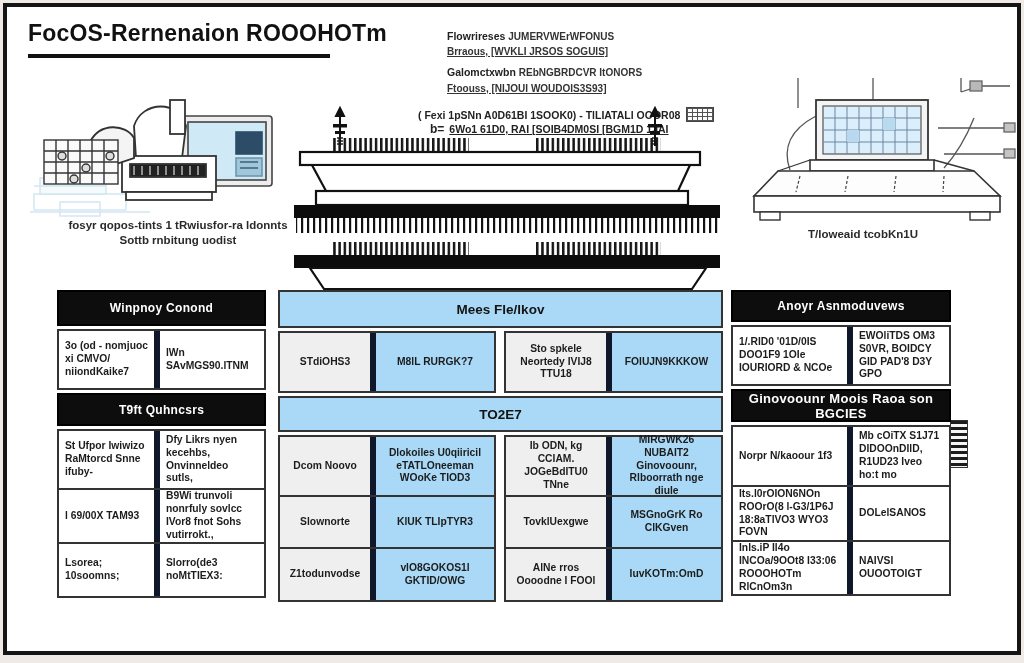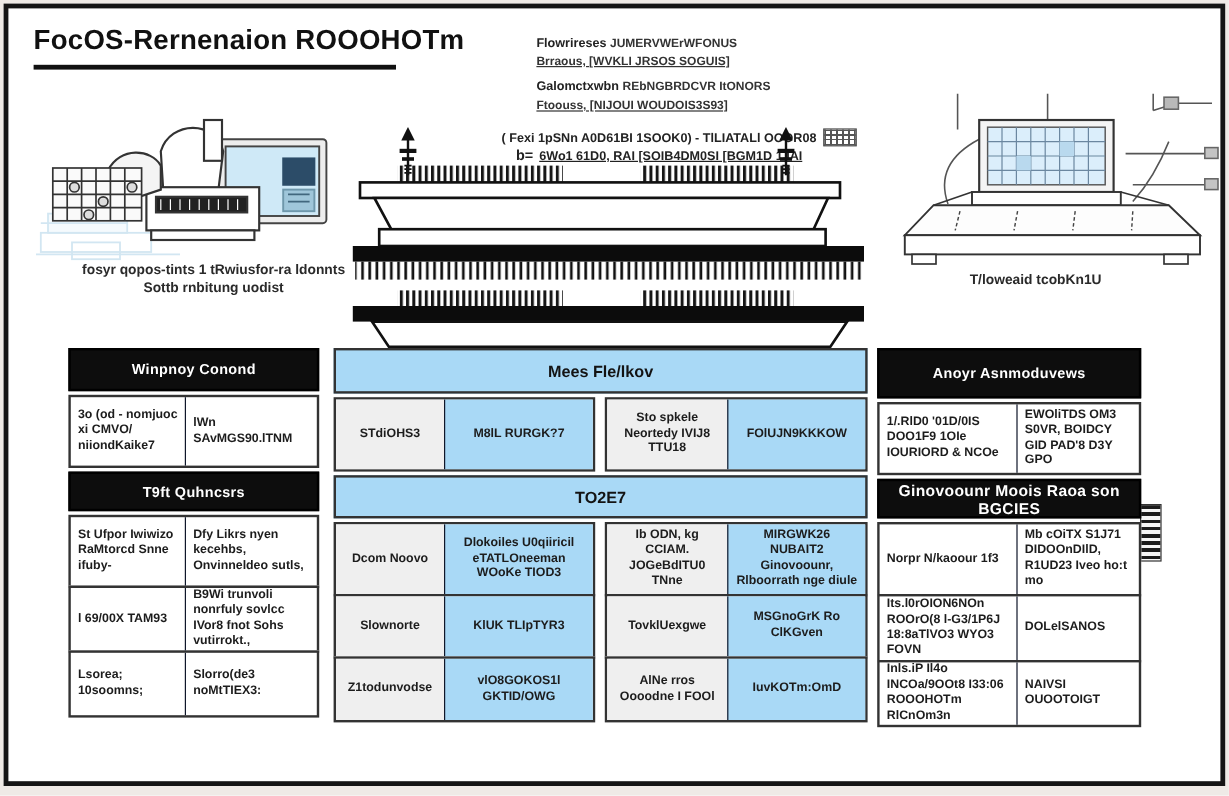--- a/index.html
+++ b/index.html
@@ -39,21 +39,21 @@
   .band{box-sizing:border-box;}
   .band-black{background:#0d0d0d;color:#fff;display:flex;align-items:center;justify-content:center;
     font-weight:bold;font-size:12px;border:2px solid #000;letter-spacing:.3px;text-align:center;}
   .band-blue{background:#a9d9f6;color:#131313;display:flex;align-items:center;justify-content:center;
     font-weight:bold;font-size:13.5px;border:2px solid #333;}
   .trow{display:flex;border:2px solid #333;background:#fff;box-sizing:border-box;}
   .rowgroup .trow + .trow{margin-top:-2px;}
   .gapb{height:3px;}
   .c{box-sizing:border-box;padding:3px 6px;display:flex;align-items:center;
      font-weight:600;font-size:10.3px;line-height:1.25;color:#1c1c1c;}
-  .c + .c{border-left:1px solid #0f172a;}
+  .c + .c{border-left:6px solid #0f172a;}
   .c.gray{background:#efefef;}
   .c.blue{background:#a9d9f6;}
   .c.ctr{justify-content:center;text-align:center;}
   .halves{display:flex;}
   .halves .half{display:flex;border:2px solid #333;box-sizing:border-box;background:#fff;}
   .halves .gapv{width:8px;}
 </style>
 </head>
 <body>
 
@@ -306,21 +306,21 @@
       <div class="gapv"></div>
       <div class="half" style="flex:1;height:55px;">
         <div class="c gray ctr" style="width:100px;">AlNe rros Oooodne I FOOl</div>
         <div class="c blue ctr" style="flex:1;">IuvKOTm:OmD</div>
       </div>
     </div>
   </div>
 </div>
 
 <div class="tbl" style="left:731px;width:220px;">
-  <div class="band band-black" style="height:42px;">Anoyr Asnmoduvews</div>
+  <div class="band band-black" style="height:32px;">Anoyr Asnmoduvews</div>
   <div class="gapb"></div>
   <div class="trow" style="height:61px;">
     <div class="c" style="width:114px;">1/.RlD0 '01D/0IS DOO1F9 1OIe IOURIORD &amp; NCOe</div>
     <div class="c" style="flex:1;">EWOliTDS OM3 S0VR, BOIDCY GID PAD'8 D3Y GPO</div>
   </div>
   <div class="gapb"></div>
   <div class="band band-black" style="height:33px;font-size:13px;">Ginovoounr Moois Raoa son BGCIES</div>
   <div class="gapb"></div>
   <div class="rowgroup">
     <div class="trow" style="height:62px;">

